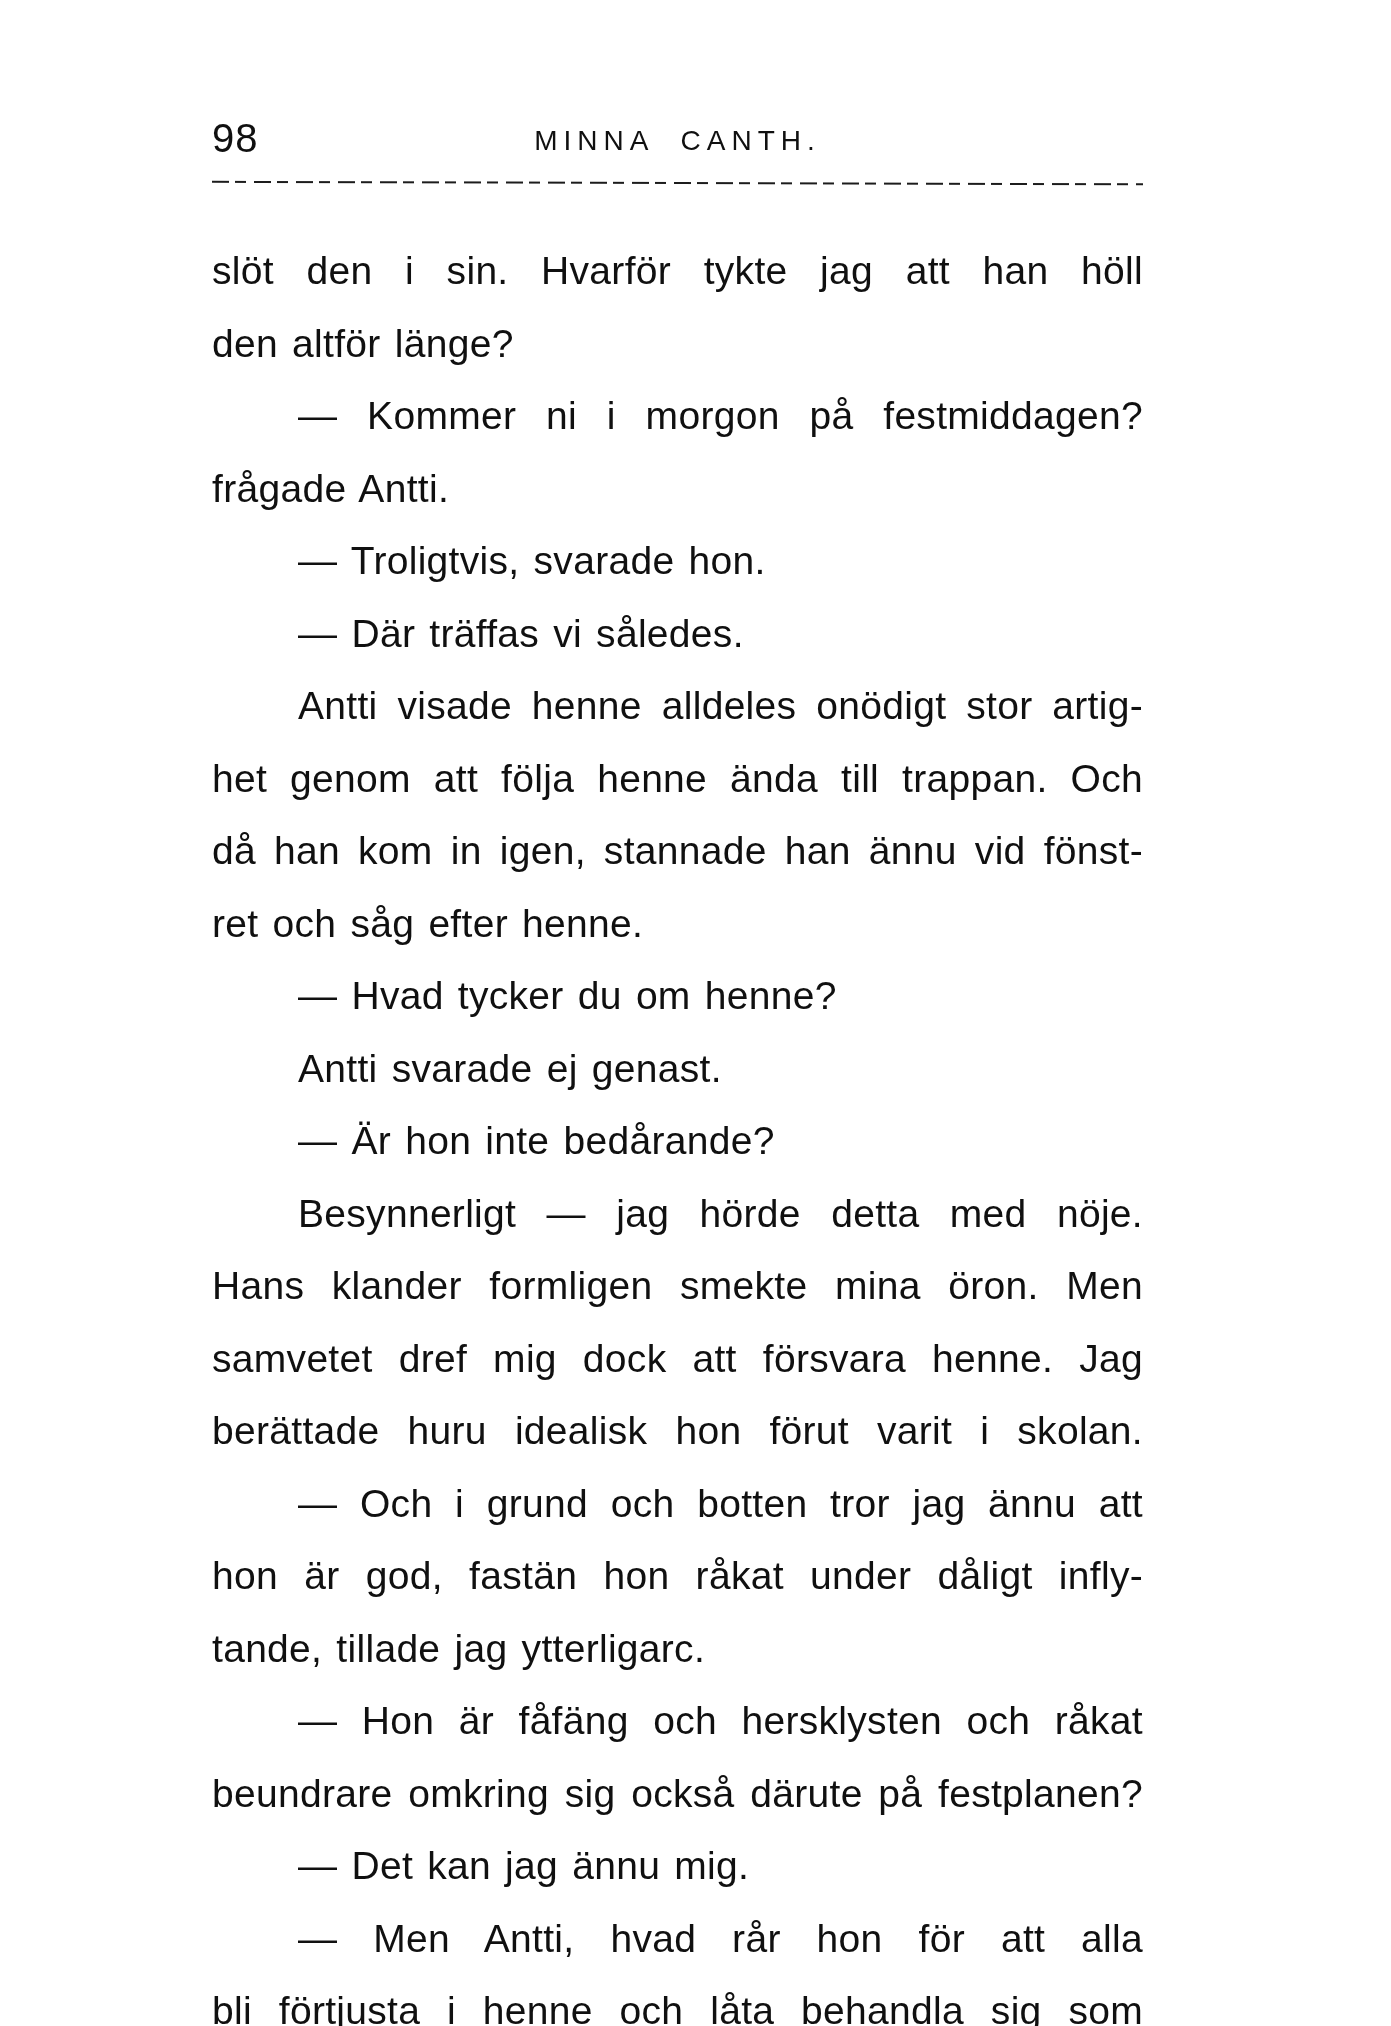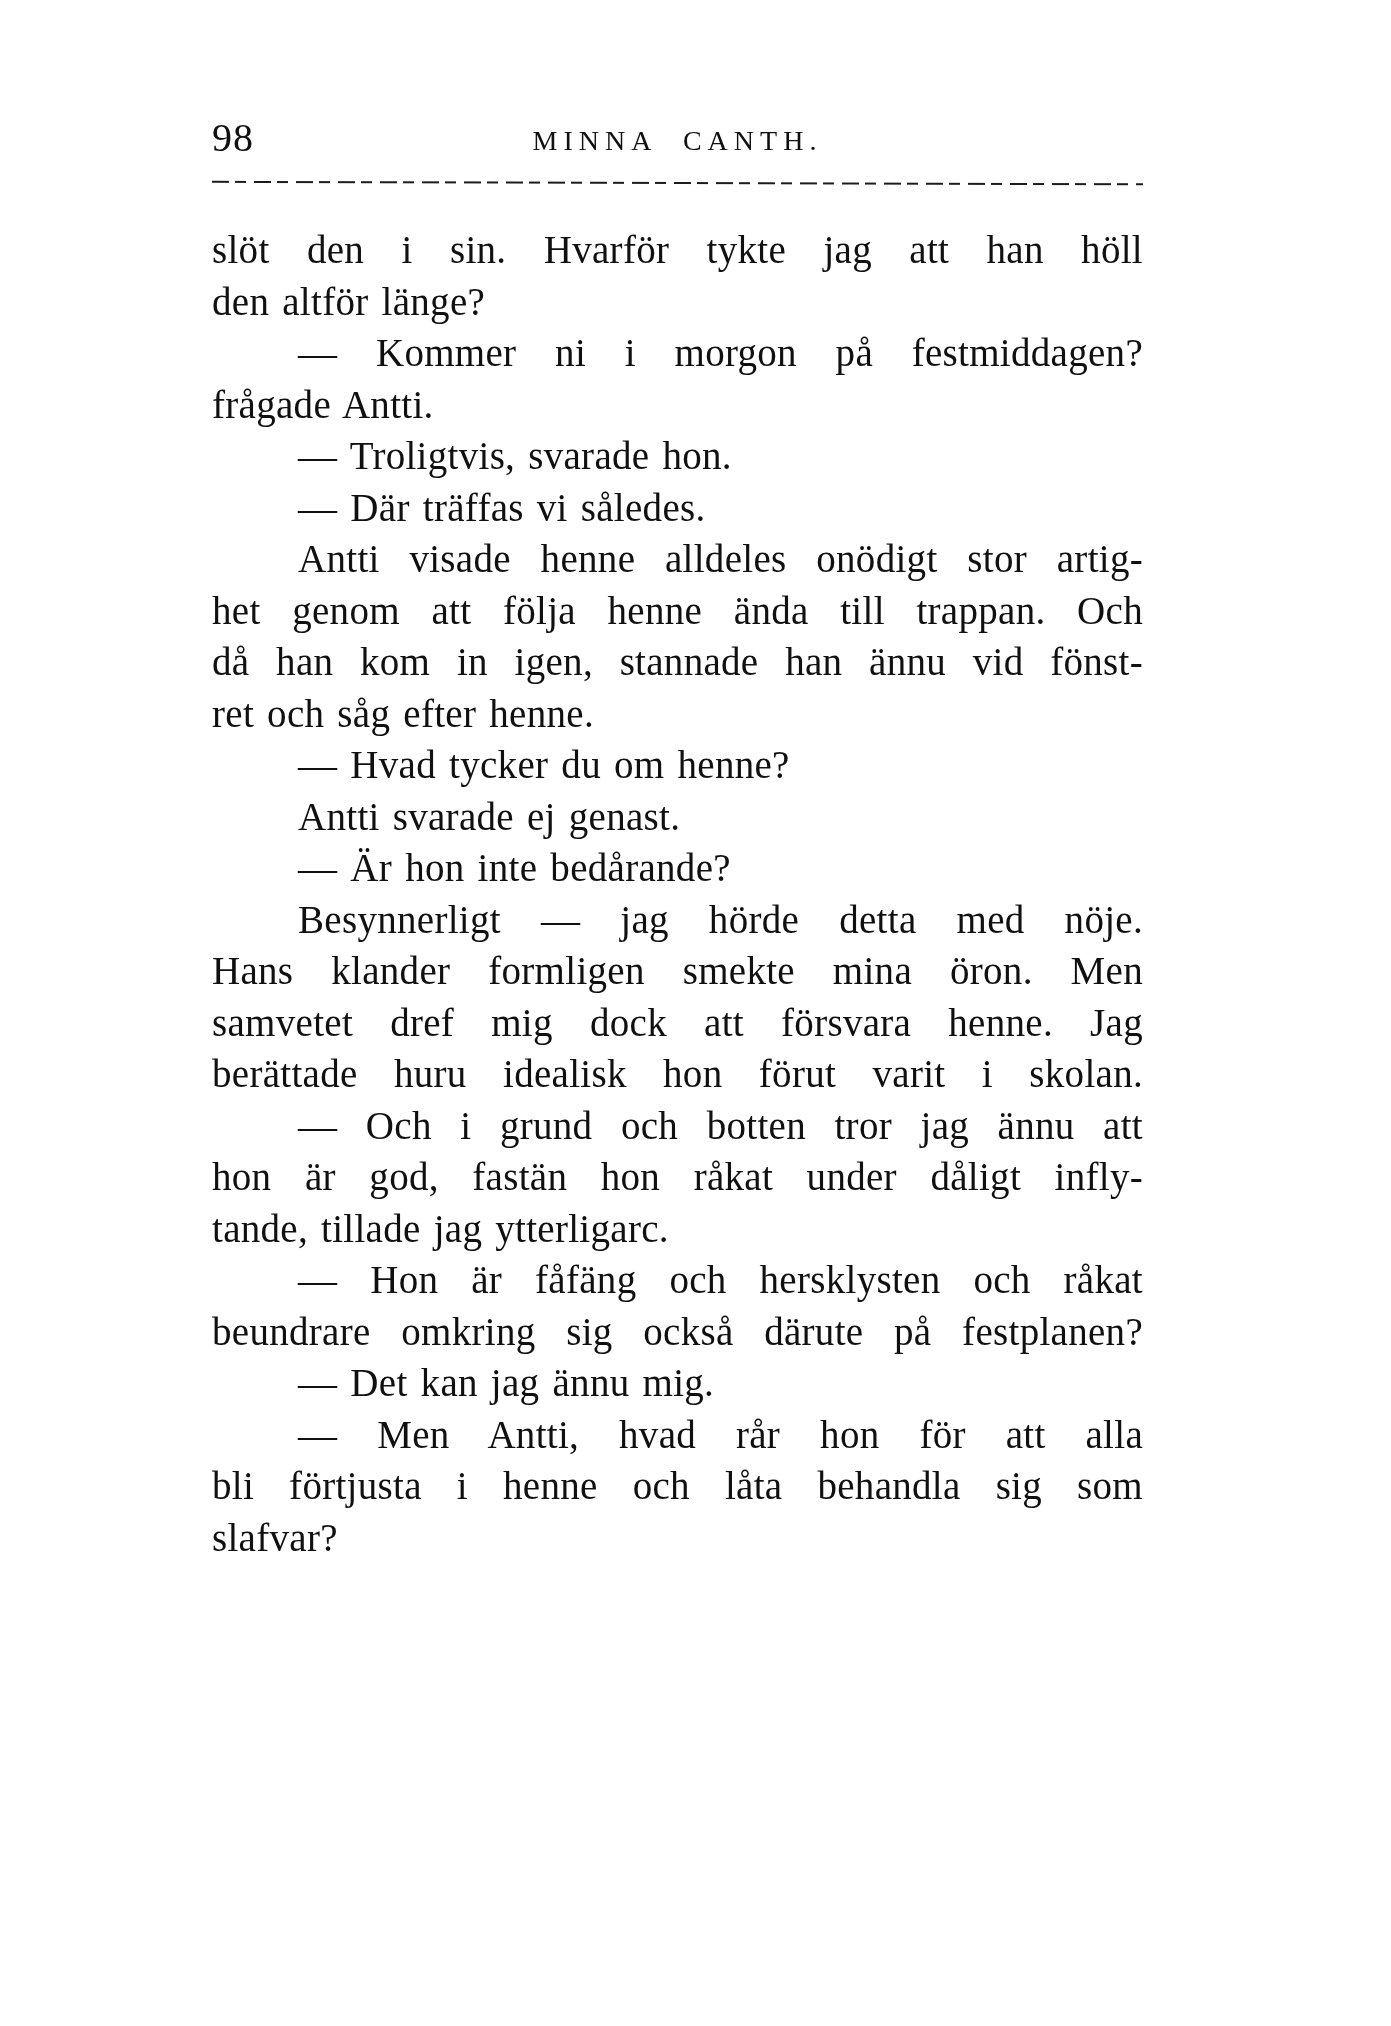--- a/index.html
+++ b/index.html
@@ -8,21 +8,21 @@
     padding: 0;
     background: #e8e8e8;
   }
   .page {
     position: relative;
     width: 1391px;
     height: 2026px;
     margin: 0 auto;
     background: #ffffff;
     color: #101010;
-    font-family: Liberation Serif, serif;
+    font-family: Liberation Sans, sans-serif;
     overflow: hidden;
   }
   
   .header {
     position: absolute;
     left: 212px;
     top: 112px;
     width: 931px;
     height: 56px;
   }
@@ -68,20 +68,21 @@
     width: 931px;
     font-size: 39px;
     letter-spacing: 0.3px;
     word-spacing: 3px;
   }
   .line {
     height: 51.5px;
     line-height: 51.5px;
     white-space: nowrap;
     text-align: left;
+    margin-top: 21px;
   }
   .line.just {
     white-space: normal;
     text-align: justify;
     text-align-last: justify;
     text-justify: inter-word;
   }
   .line.ind {
     text-indent: 86px;
   }

